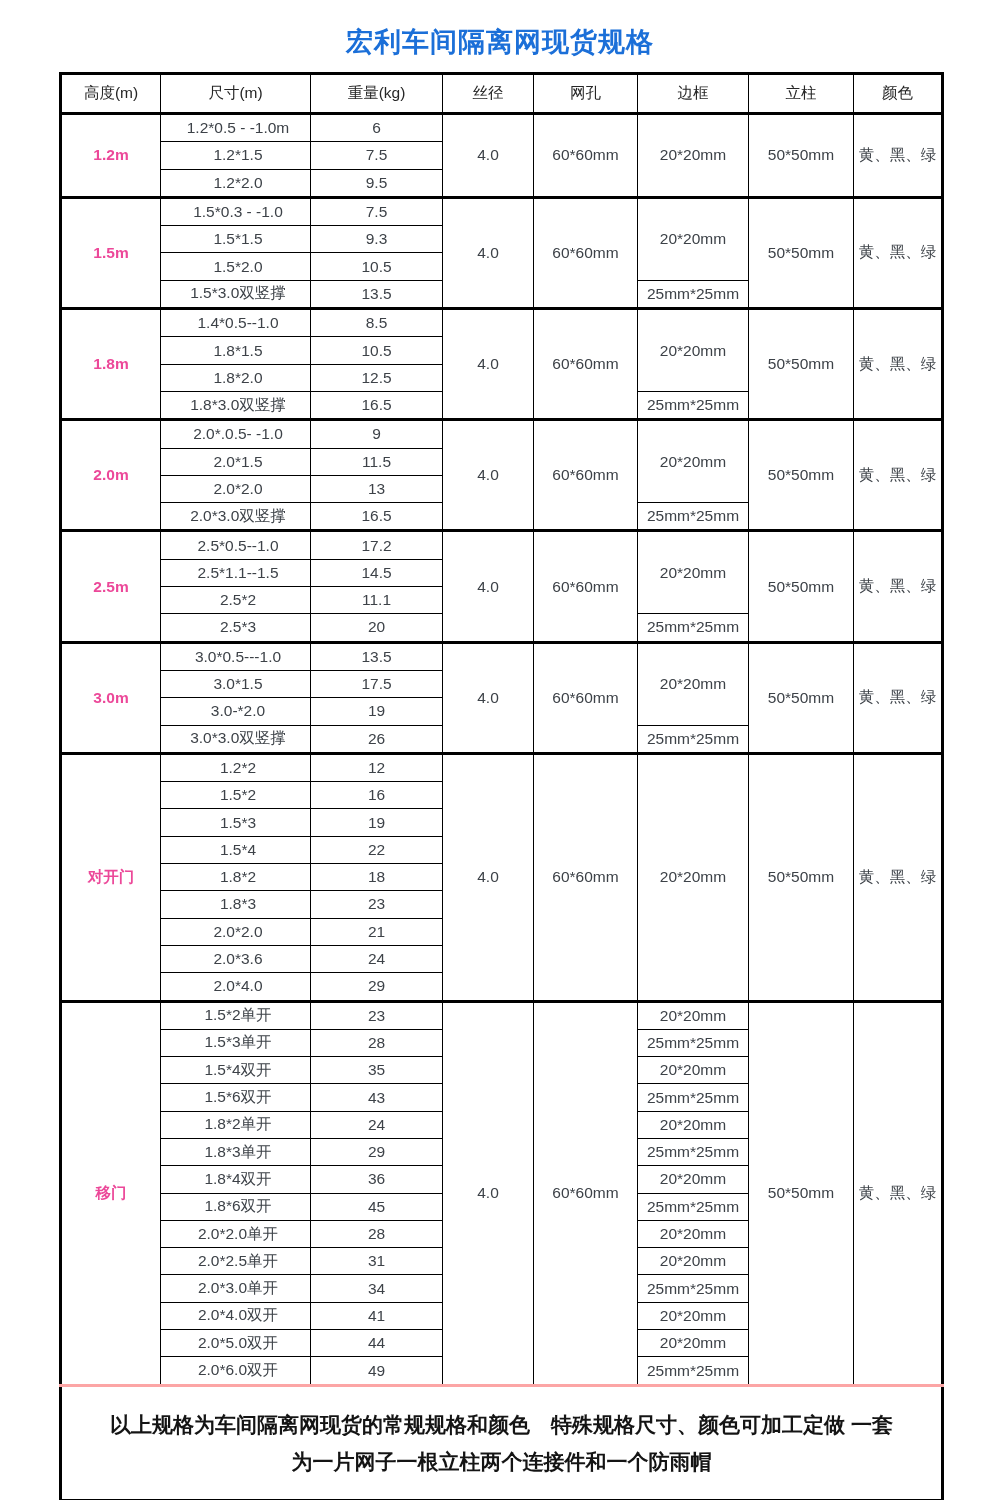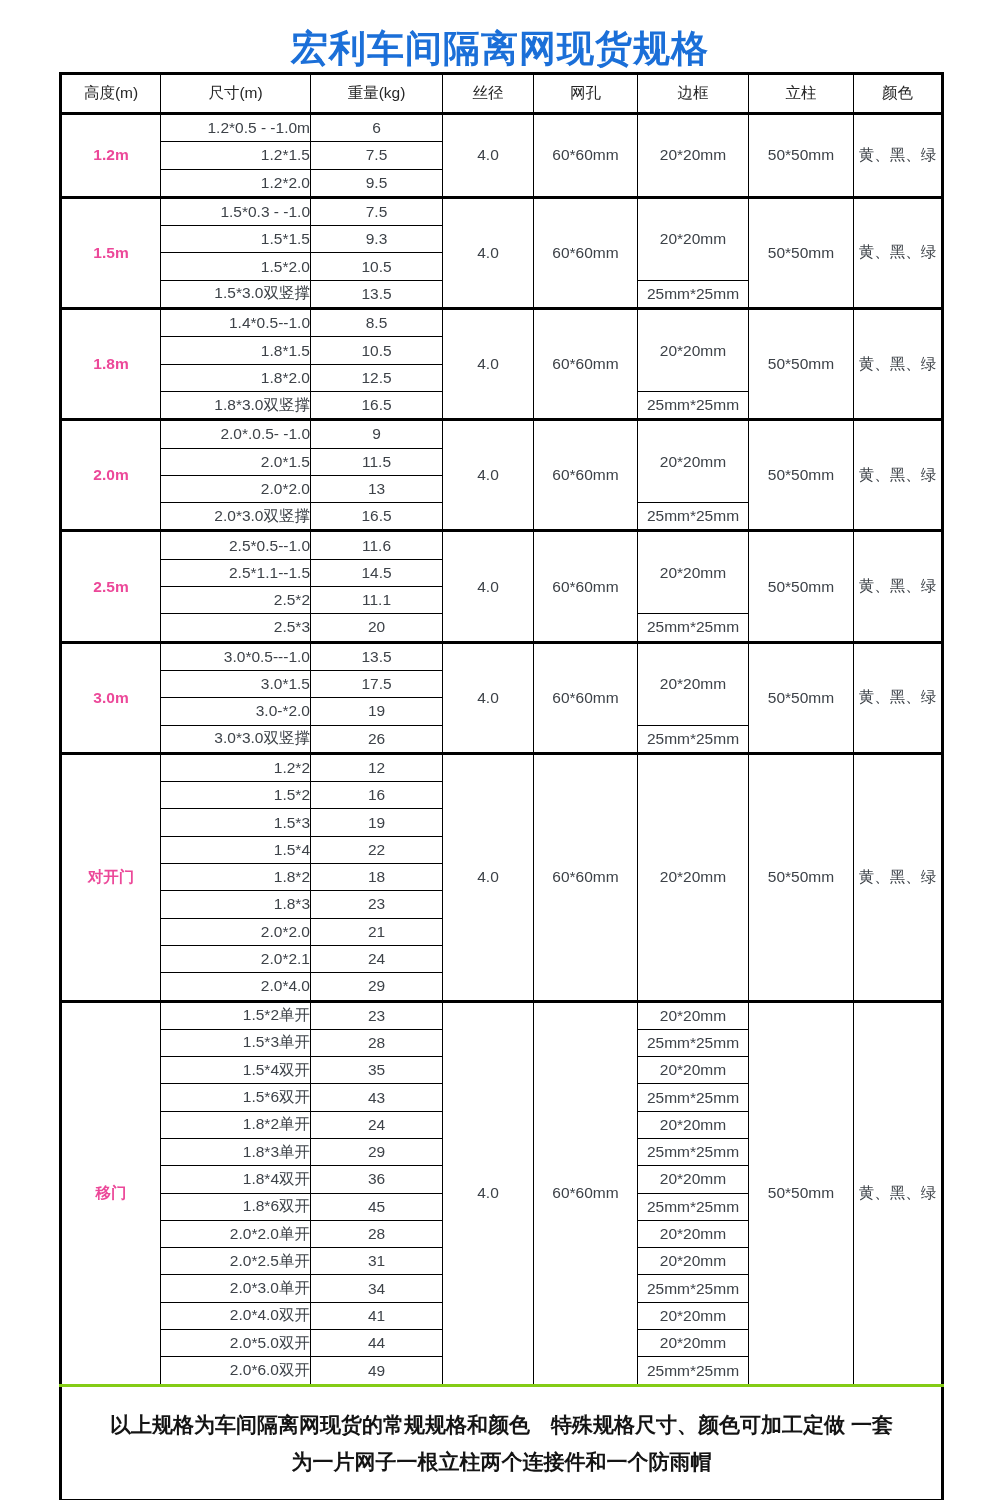--- a/index.html
+++ b/index.html
@@ -12,21 +12,21 @@
     height: 1500px;
     font-family: "Liberation Sans", sans-serif;
     position: relative;
   }
   .page-title {
     margin: 0;
     padding-top: 24px;
     height: 48px;
     text-align: center;
     color: #1b6fd8;
-    font-size: 37px;
+    font-size: 27px;
     font-weight: bold;
     letter-spacing: 1px;
   }
   table.spec-table {
     border-collapse: collapse;
     table-layout: fixed;
     margin-left: 59px;
     width: 882px;
     border: 3px solid #000;
   }
@@ -46,29 +46,29 @@
     color: #262626;
   }
   .spec-table tbody td, .spec-table tbody th {
     height: 26.3px;
   }
   .spec-table tbody th.height-cell {
     font-weight: bold;
     color: #ec4899;
   }
   .spec-table td.size-cell {
-    text-align: right;
+    text-align: center;
     padding-left: 5px;
   }
   .spec-table tr.section-start > th,
   .spec-table tr.section-start > td {
     border-top: 3px solid #000;
   }
   .spec-table tfoot td.footer-cell {
-    border-top: 3px solid #84cc16;
+    border-top: 3px solid #fca5a5;
     height: 112px;
     font-size: 21px;
     font-weight: bold;
     color: #141414;
     vertical-align: middle;
   }
   .footer-line {
     line-height: 37px;
     text-align: center;
   }
@@ -185,21 +185,21 @@
         <td class="weight-cell">13</td>
       </tr>
       <tr>
         <td class="size-cell">2.0*3.0双竖撑</td>
         <td class="weight-cell">16.5</td>
         <td class="frame-cell">25mm*25mm</td>
       </tr>
       <tr class="section-start">
         <th rowspan="4" class="height-cell">2.5m</th>
         <td class="size-cell">2.5*0.5--1.0</td>
-        <td class="weight-cell">11.6</td>
+        <td class="weight-cell">17.2</td>
         <td rowspan="4" class="wire-cell">4.0</td>
         <td rowspan="4" class="mesh-cell">60*60mm</td>
         <td rowspan="3" class="frame-cell">20*20mm</td>
         <td rowspan="4" class="post-cell">50*50mm</td>
         <td rowspan="4" class="colors-cell">黄、黑、绿</td>
       </tr>
       <tr>
         <td class="size-cell">2.5*1.1--1.5</td>
         <td class="weight-cell">14.5</td>
       </tr>
@@ -263,21 +263,21 @@
       </tr>
       <tr>
         <td class="size-cell">1.8*3</td>
         <td class="weight-cell">23</td>
       </tr>
       <tr>
         <td class="size-cell">2.0*2.0</td>
         <td class="weight-cell">21</td>
       </tr>
       <tr>
-        <td class="size-cell">2.0*2.1</td>
+        <td class="size-cell">2.0*3.6</td>
         <td class="weight-cell">24</td>
       </tr>
       <tr>
         <td class="size-cell">2.0*4.0</td>
         <td class="weight-cell">29</td>
       </tr>
       <tr class="section-start">
         <th rowspan="14" class="height-cell">移门</th>
         <td class="size-cell">1.5*2单开</td>
         <td class="weight-cell">23</td>

